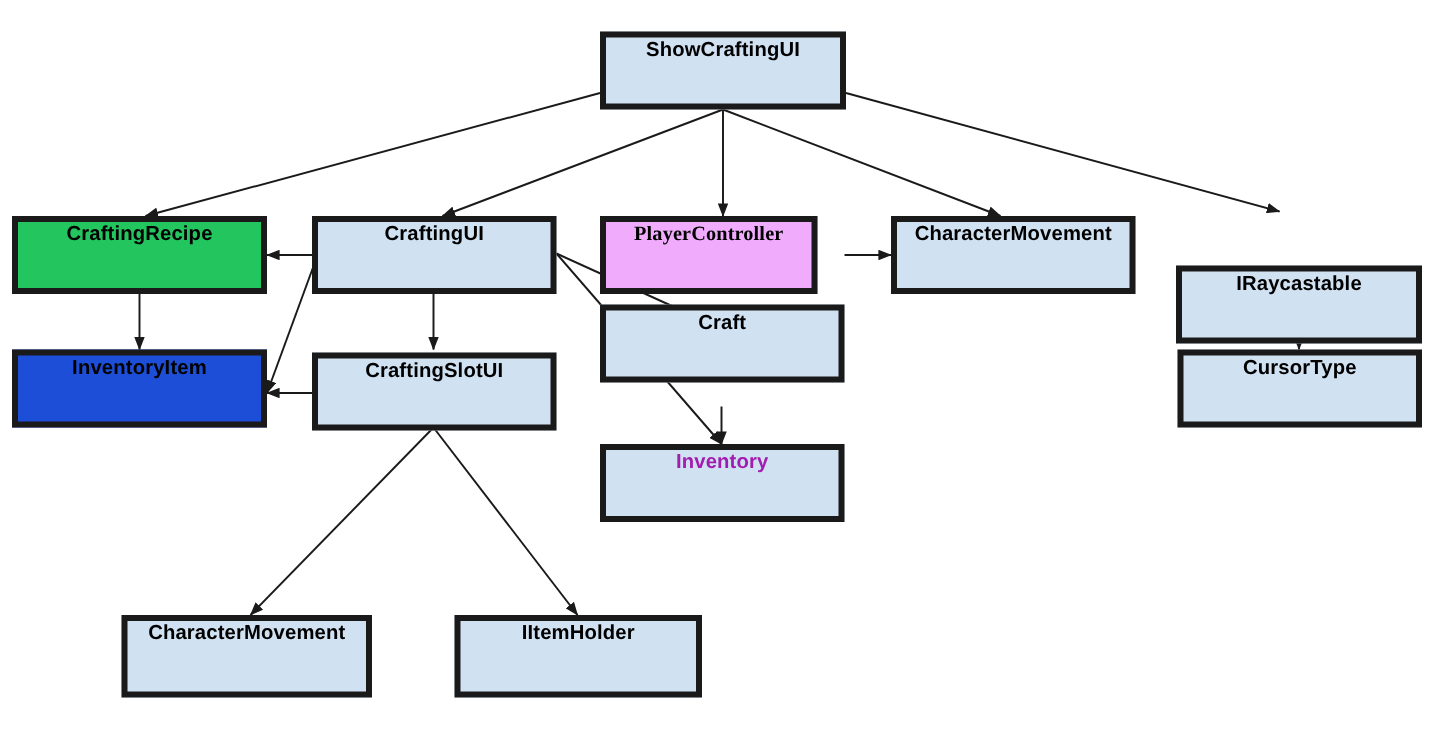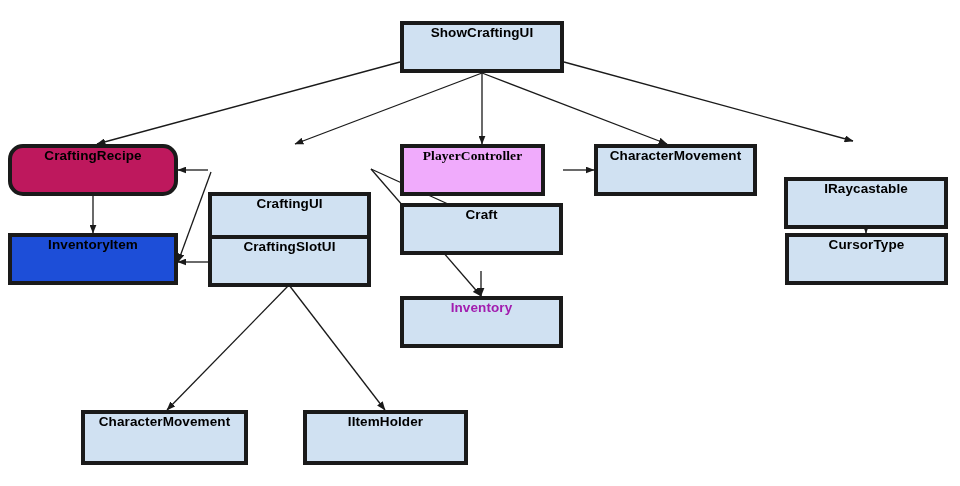--- a/index.html
+++ b/index.html
@@ -74,24 +74,24 @@
         <line x1="563" y1="170" x2="594" y2="170" stroke="#1a1a1a" stroke-width="1.3" marker-end="url(#arrowhead)"></line>
         <line x1="481" y1="271" x2="481" y2="296" stroke="#1a1a1a" stroke-width="1.3" marker-end="url(#arrowhead)"></line>
         <line x1="866" y1="193" x2="866" y2="233" stroke="#1a1a1a" stroke-width="1.3" marker-end="url(#arrowhead)"></line>
       </g>
   </svg>
 
   <div id="nodes-group">
       <div class="node" style="left: 400px; top: 21px; width: 164px; height: 52px; background: rgb(208, 225, 242); border-color: rgb(26, 26, 26); color: rgb(0, 0, 0);">
         <span class="node-label">ShowCraftingUI</span>
       </div>
-      <div class="node" style="left: 8px; top: 144px; width: 170px; height: 52px; background: #be185d; border-color: rgb(26, 26, 26); color: rgb(0, 0, 0); border-radius: 15px;">
+      <div class="node" style="left: 8px; top: 144px; width: 170px; height: 52px; background: #22c55e; border-color: rgb(26, 26, 26); color: rgb(0, 0, 0);">
         <span class="node-label">CraftingRecipe</span>
       </div>
-      <div class="node" style="left: 208px; top: 144px; width: 163px; height: 52px; background: rgb(208, 225, 242); border-color: rgb(26, 26, 26); color: rgb(0, 0, 0); margin-top: 48px;">
+      <div class="node" style="left: 208px; top: 144px; width: 163px; height: 52px; background: rgb(208, 225, 242); border-color: rgb(26, 26, 26); color: rgb(0, 0, 0);">
         <span class="node-label">CraftingUI</span>
       </div>
       <div class="node" style="left: 400px; top: 144px; width: 145px; height: 52px; background: #f0abfc; border-color: rgb(26, 26, 26); color: rgb(0, 0, 0); font-family: Liberation Serif, serif;">
         <span class="node-label">PlayerController</span>
       </div>
       <div class="node" style="left: 594px; top: 144px; width: 163px; height: 52px; background: rgb(208, 225, 242); border-color: rgb(26, 26, 26); color: rgb(0, 0, 0);">
         <span class="node-label">CharacterMovement</span>
       </div>
       <div class="node" style="left: 784px; top: 141px; width: 164px; height: 52px; background: rgb(208, 225, 242); border-color: rgb(26, 26, 26); color: rgb(0, 0, 0); margin-top: 36px;">
         <span class="node-label">IRaycastable</span>

